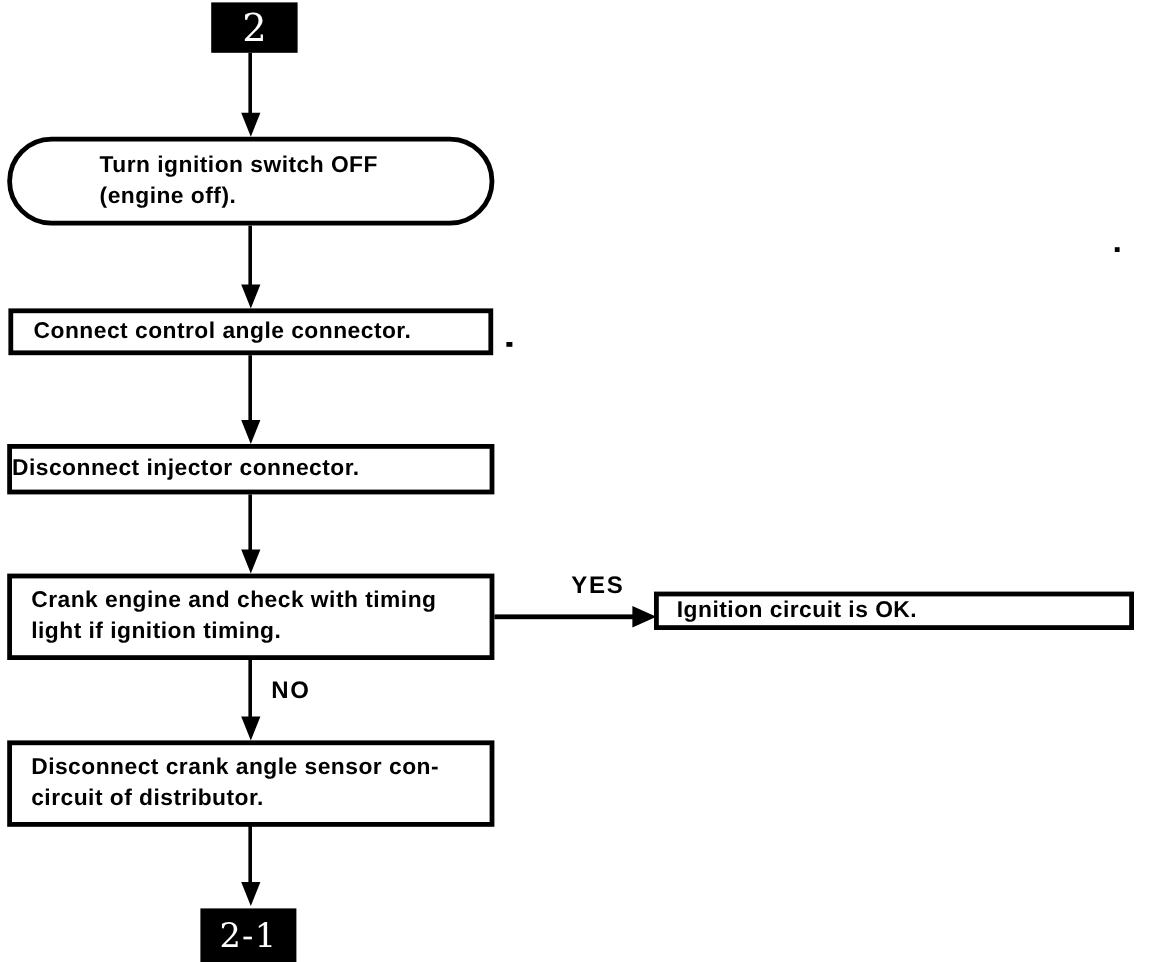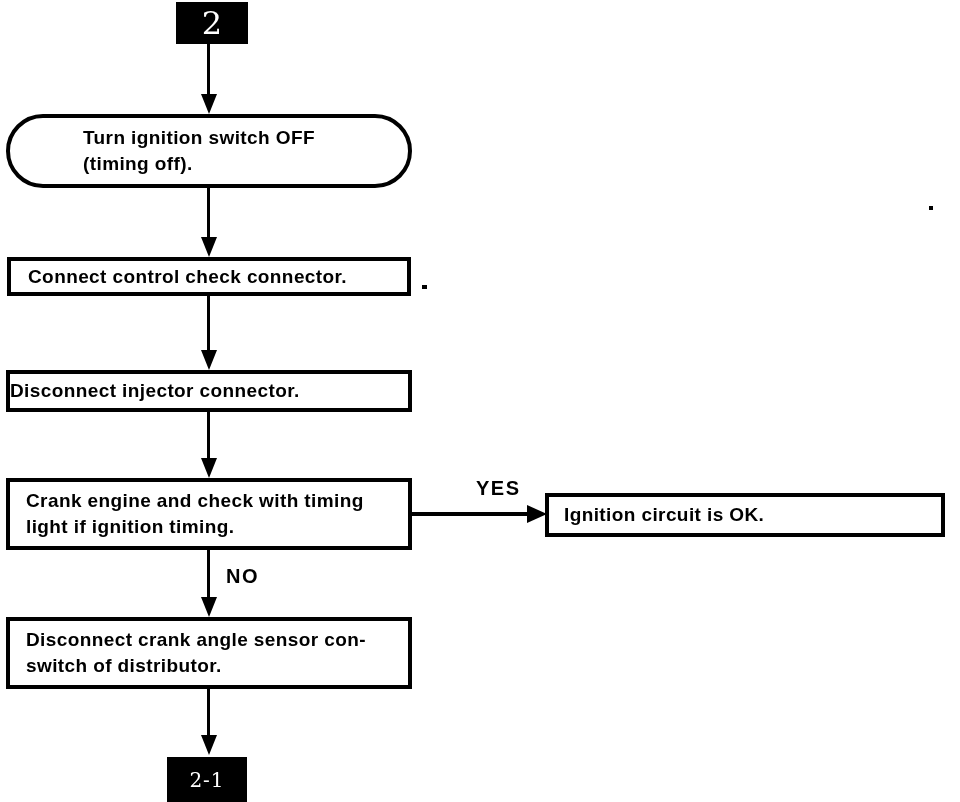--- a/index.html
+++ b/index.html
@@ -65,28 +65,28 @@
 
   <div class="connector" style="left:176px; top:2px; width:72px; height:42px; font-size:32px;">
     <span>2</span>
   </div>
 
   <div class="vline" style="left:207px; top:44px; height:54px;"></div>
   <div class="head-down" style="left:201px; top:94px;"></div>
 
   <div class="node stadium" style="left:6px; top:114px; width:406px; height:74px; padding-left:73px;">
     <div>Turn ignition switch OFF</div>
-    <div>(timing off).</div>
+    <div>(engine off).</div>
   </div>
 
   <div class="vline" style="left:207px; top:188px; height:51px;"></div>
   <div class="head-down" style="left:201px; top:237px;"></div>
 
   <div class="node" style="left:7px; top:257px; width:404px; height:39px; padding-left:17px;">
-    <div>Connect control check connector.</div>
+    <div>Connect control angle connector.</div>
   </div>
 
   <div class="speck" style="left:422px; top:285px; width:5px; height:4px;"></div>
 
   <div class="vline" style="left:207px; top:296px; height:56px;"></div>
   <div class="head-down" style="left:201px; top:350px;"></div>
 
   <div class="node" style="left:6px; top:370px; width:406px; height:42px; ">
     <div>Disconnect injector connector.</div>
   </div>
@@ -96,35 +96,35 @@
 
   <div class="node" style="left:6px; top:478px; width:406px; height:72px; padding-left:16px;">
     <div>Crank engine and check with timing</div>
     <div>light if ignition timing.</div>
   </div>
 
   <div class="branch-label" style="left:476px; top:477px;">YES</div>
   <div class="hline" style="left:412px; top:512px; width:118px;"></div>
   <div class="head-right" style="left:527px; top:505px;"></div>
 
-  <div class="node" style="left:545px; top:493px; width:400px; height:44px; padding-left:15px;">
+  <div class="node" style="left:545px; top:493px; width:400px; height:32px; padding-left:15px;">
     <div>Ignition circuit is OK.</div>
   </div>
 
   <div class="speck" style="left:929px; top:206px; width:4px; height:4px;"></div>
 
   <div class="branch-label" style="left:226px; top:565px;">NO</div>
   <div class="vline" style="left:207px; top:550px; height:49px;"></div>
   <div class="head-down" style="left:201px; top:597px;"></div>
 
   <div class="node" style="left:6px; top:617px; width:406px; height:72px; padding-left:16px;">
     <div>Disconnect crank angle sensor con-</div>
-    <div>switch of distributor.</div>
+    <div>circuit of distributor.</div>
   </div>
 
   <div class="vline" style="left:207px; top:685px; height:52px;"></div>
   <div class="head-down" style="left:201px; top:735px;"></div>
 
-  <div class="connector" style="left:167px; top:757px; width:80px; height:45px; font-size:20px; letter-spacing:1px;align-items:center;">
+  <div class="connector" style="left:167px; top:757px; width:80px; height:45px; font-size:28px; letter-spacing:1px;align-items:center;">
     <span>2-1</span>
   </div>
 
 </div>
 
 </body></html>

